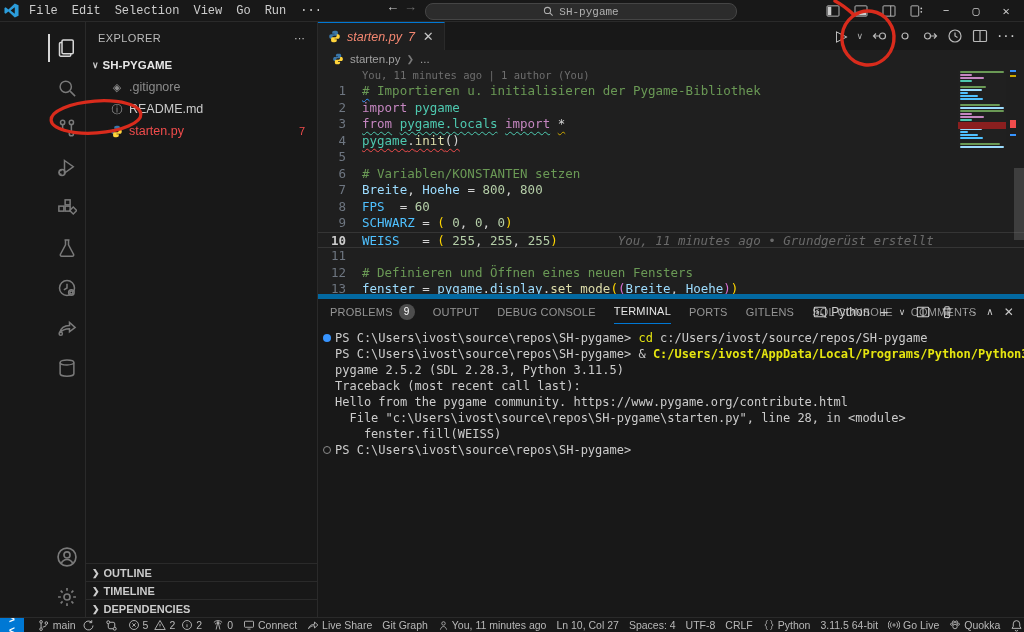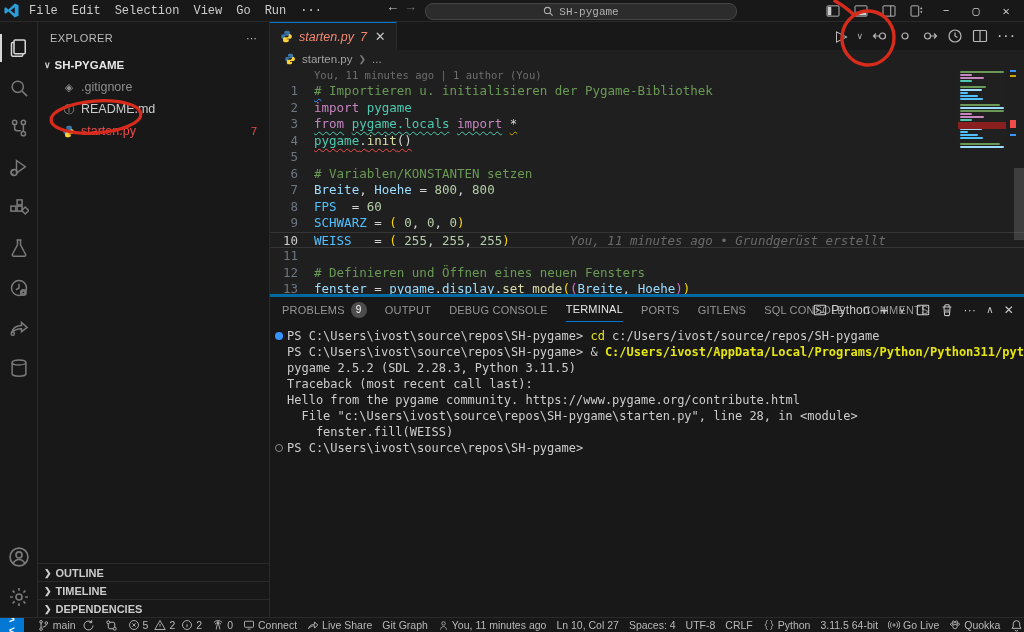--- a/index.html
+++ b/index.html
@@ -15,21 +15,21 @@
   .nav-arrows { display:flex; gap:10px; margin-left:60px; font-size:13px;}
   .nav-back{color:#cccccc}.nav-fwd{color:#6e6e6e}
   .search-box { position:absolute; left:425px; top:3px; width:312px; height:17px;
     background:#2c2c2c; border:1px solid #454545; border-radius:8px; display:flex;
     align-items:center; justify-content:center; gap:5px; font-size:11px; color:#b0b0b0;}
   .tb-right { position:absolute; right:4px; top:0; height:22px; display:flex; align-items:center; gap:2px;}
   .tb-icon { width:26px; height:22px; display:flex; align-items:center; justify-content:center; color:#cccccc;}
   .winctl { width:28px; height:22px; display:flex; align-items:center; justify-content:center; color:#cccccc; font-size:12px;}
 
   
-  .mainrow { flex:1; display:flex; min-height:0; }
+  .mainrow { flex:1; display:flex; min-height:0;margin-left:48px; }
 
   
   .activitybar { width:38px; background:#181818; border-right:1px solid #2a2a2a;
     display:flex; flex-direction:column; align-items:center; padding-top:6px; flex:0 0 38px;}
   .ab-item { width:38px; height:40px; display:flex; align-items:center; justify-content:center; color:#7a7a7a; position:relative;}
   .ab-item.active { color:#d7d7d7; }
   .ab-item.active::before{content:'';position:absolute;left:0;top:6px;bottom:6px;width:2px;background:#d7d7d7;}
   .ab-spacer { flex:1; }
 
   
@@ -61,40 +61,40 @@
   .breadcrumb { height:18px; display:flex; align-items:center; gap:6px; padding-left:14px;
     font-size:11.5px; color:#a0a0a0; flex:0 0 18px;}
   .bc-sep{font-size:9px;color:#7a7a7a}
 
   .codearea { position:relative; flex:1; overflow:hidden; font-family:"DejaVu Sans Mono", monospace;
     font-size:12.5px; line-height:16.5px;}
   .codelens { padding-left:44px; font-size:10.5px; color:#6e6e6e; font-family:"DejaVu Sans Mono", monospace; height:15px; line-height:15px;}
   .code-line { display:flex; height:16.5px; white-space:pre; position:relative;}
   .code-line.current { border-top:1px solid rgba(255,255,255,.10); border-bottom:1px solid rgba(255,255,255,.10); }
   .gutter { width:34px; flex:0 0 34px; text-align:right; color:#6e7681; padding-right:6px; user-select:none;}
-  .code-line.current .gutter { color:#cccccc; }
+  .code-line.current .gutter { color:#cccccc;font-weight:bold; }
   .ltext { padding-left:10px; }
   .blame { color:#6a6a6a; font-style:italic; padding-left:60px; }
   .tk-comment{color:#6A9955}.tk-kw{color:#C586C0}.tk-mod{color:#4EC9B0}
   .tk-var{color:#9CDCFE}.tk-const{color:#4FC1FF}.tk-num{color:#B5CEA8}
   .tk-func{color:#DCDCAA}.tk-punct{color:#D4D4D4}.tk-br1{color:#FFD700}.tk-br2{color:#DA70D6}
   .sq-red{text-decoration:underline wavy #f14c4c 1px; text-underline-offset:3px;}
   .sq-yellow{text-decoration:underline wavy #cca700 1px; text-underline-offset:3px;}
   .sq-teal{text-decoration:underline wavy #4ec9b0 1px; text-underline-offset:3px;}
   .sq-blue{text-decoration:underline wavy #3794ff 1px; text-underline-offset:3px;}
 
   .minimap { position:absolute; top:2px; right:18px; width:48px; height:76px; background:#202020; }
   .mm-line { height:2px; margin:1px 2px; border-radius:1px;}
   .mm-red { position:absolute; left:0; right:0; top:52px; height:7px; background:#8a1f1f;}
   .ruler { position:absolute; top:0; right:8px; width:6px; bottom:0;}
   .ruler div{position:absolute; left:0; right:0; height:2px;}
   .vscroll { position:absolute; top:100px; right:0; width:10px; height:72px; background:rgba(121,121,121,.35);}
 
   
-  .panel { flex:0 0 323px; background:#181818; border-top:3px solid #0369a1; display:flex; flex-direction:column; min-width:0;}
+  .panel { flex:0 0 323px; background:#181818; border-top:5px solid #0369a1; display:flex; flex-direction:column; min-width:0;}
   .panel-tabs { height:25px; display:flex; align-items:center; padding-left:12px; gap:18px;
     font-size:11px; color:#969696; position:relative; flex:0 0 25px; letter-spacing:.2px;}
   .ptab { display:flex; align-items:center; gap:6px; height:25px; }
   .ptab.active { color:#e7e7e7; border-bottom:1px solid #0078d4; }
   .ptab .pbadge { background:#4d4d4d; color:#ffffff; border-radius:9px; min-width:16px; height:16px;
     display:flex; align-items:center; justify-content:center; font-size:10px;}
   .panel-actions { position:absolute; right:10px; top:0; height:25px; display:flex; align-items:center; gap:10px; color:#cccccc; font-size:12px;}
   .pa { display:flex; align-items:center; gap:4px;}
   .terminal { flex:1; padding:6px 0 0 0; font-family:"DejaVu Sans Mono", monospace; font-size:12px; line-height:16px; position:relative;}
   .t-line { display:flex; white-space:pre; position:relative; padding-left:17px;}

